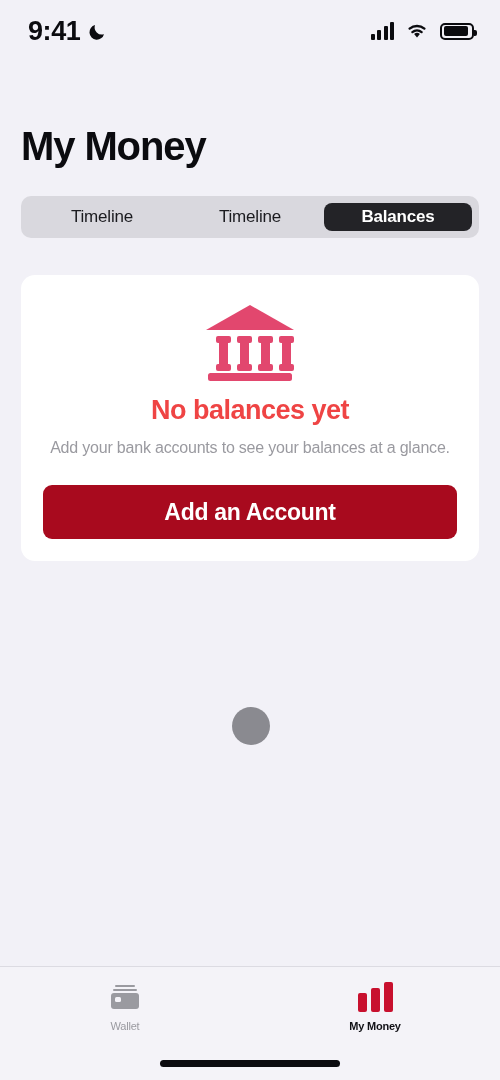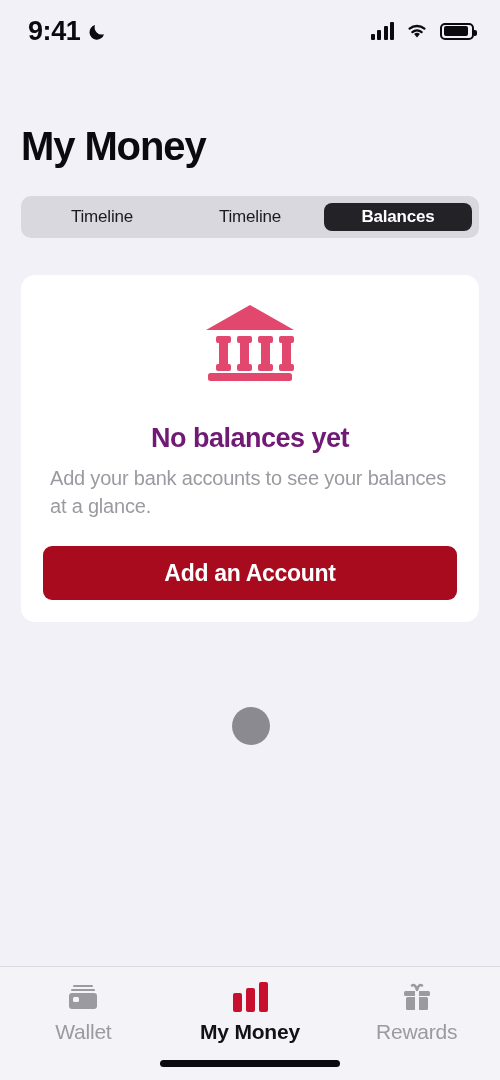--- a/index.html
+++ b/index.html
@@ -60,25 +60,25 @@
   
   .card {
     position:absolute; top:275px; left:21px;
     width:458px;
     background:#FFFFFF; border-radius:14px;
     padding:26px 22px 22px;
     display:flex; flex-direction:column; align-items:center;
   }
   .bank-icon { width:92px; height:78px; margin:2px 0 14px; }
   .card-title {
-    font-size:27px; font-weight:bold; color:#701a75;
-    letter-spacing:-0.5px; margin-bottom:11px;margin-top:28px;
+    font-size:27px; font-weight:bold; color:#ef4444;
+    letter-spacing:-0.5px; margin-bottom:11px;
   }
   .card-subtitle {
-    font-size:20px; color:#9A9AA0; 
+    font-size:16px; color:#9A9AA0; text-align:center;
     line-height:1.38; letter-spacing:-0.2px; max-width:400px;
   }
   .cta-button {
     margin-top:26px; width:100%; height:54px;
     background:#A80A1E; color:#FFFFFF;
     border:none; border-radius:9px;
     font-family:"Liberation Sans", sans-serif;
     font-size:23px; font-weight:bold; letter-spacing:-0.3px;
     cursor:pointer;
   }
@@ -91,21 +91,21 @@
   }
 
   
   .tabbar {
     position:absolute; left:0; right:0; bottom:0; height:114px;
     background:#F4F3F8; border-top:1px solid #DCDBE2;
     display:flex; align-items:flex-start; padding-top:14px;
   }
   .tab { flex:1; display:flex; flex-direction:column; align-items:center; gap:7px; cursor:pointer; }
   .tab-icon { height:32px; display:flex; align-items:center; justify-content:center; }
-  .tab-label { font-size:21px; color:#9A9AA0; letter-spacing:-0.2px; }
+  .tab-label { font-size:11px; color:#9A9AA0; letter-spacing:-0.2px; }
   .tab.active .tab-label { color:#111116; font-weight:bold; }
   .bars { display:flex; align-items:flex-end; gap:4px; height:30px; }
   .bars i { display:block; width:9px; background:#C8102E; border-radius:2px; }
   .bars i:nth-child(1){ height:19px; }
   .bars i:nth-child(2){ height:24px; }
   .bars i:nth-child(3){ height:30px; }
 
   .home-indicator {
     position:absolute; bottom:13px; left:50%; transform:translateX(-50%);
     width:180px; height:7px; background:#0B0B0F; border-radius:4px;
@@ -202,29 +202,18 @@
       <span class="tab-icon">
         <span class="bars">
             <i></i>
             <i></i>
             <i></i>
           </span>
       </span>
       <span class="tab-label">My Money</span>
     </div>
 
-    <div class="tab">
-      <span class="tab-icon">
-        <svg width="32" height="30" viewBox="0 0 32 30">
-          <path d="M11 3.5c2.2-1.6 4.3 1 5 4.5M21 3.5c-2.2-1.6-4.3 1-5 4.5" stroke="#9A9AA0" stroke-width="2.6" fill="none" stroke-linecap="round"></path>
-          <rect x="3" y="9" width="26" height="5" rx="1.5" fill="#9A9AA0"></rect>
-          <rect x="5" y="15" width="22" height="13" rx="1.5" fill="#9A9AA0"></rect>
-          <rect x="14" y="9" width="4" height="19" fill="#F4F3F8"></rect>
-        </svg>
-      </span>
-      <span class="tab-label">Rewards</span>
-    </div>
 
 
     <div class="home-indicator"></div>
   </div>
 
 </div>
 
 </body></html>

